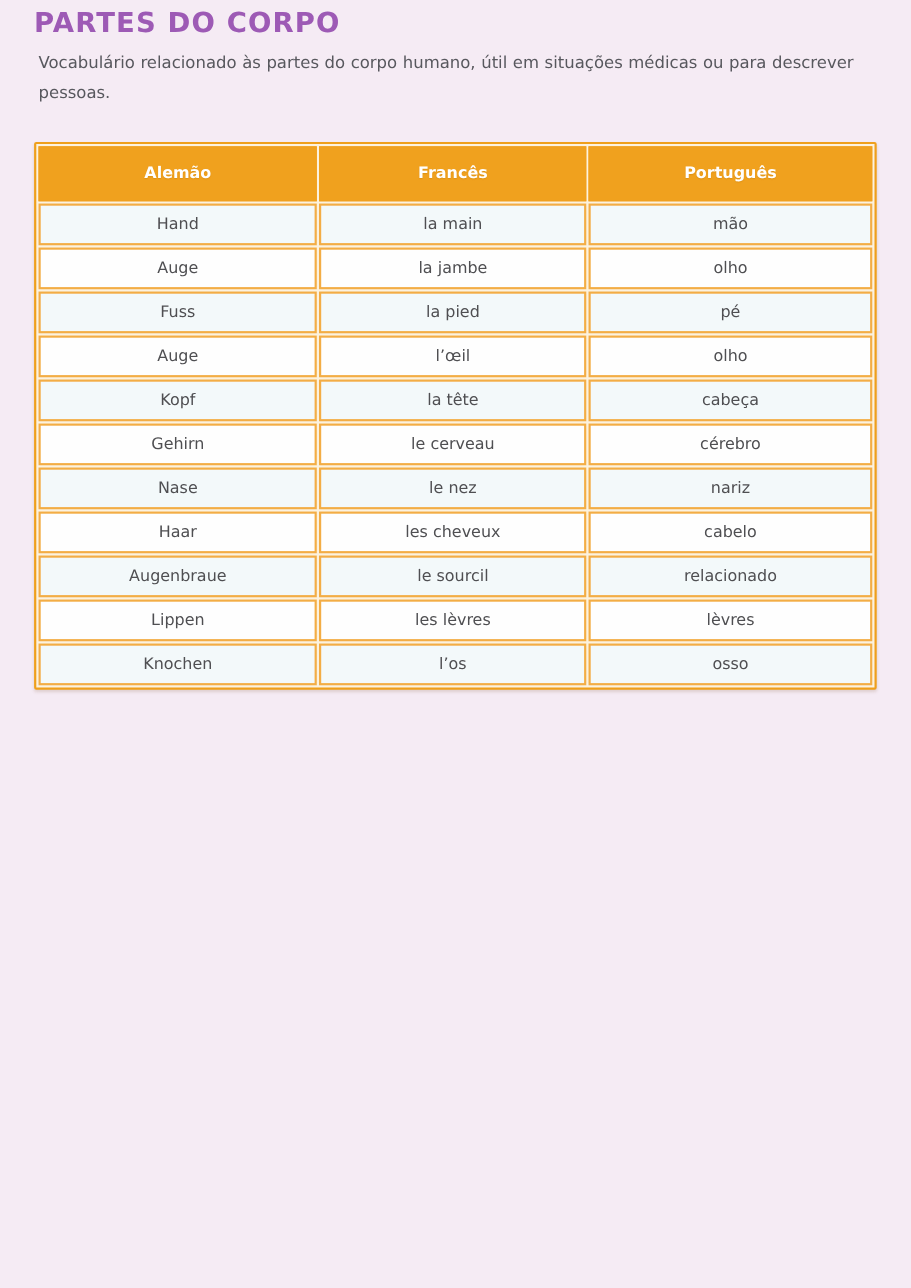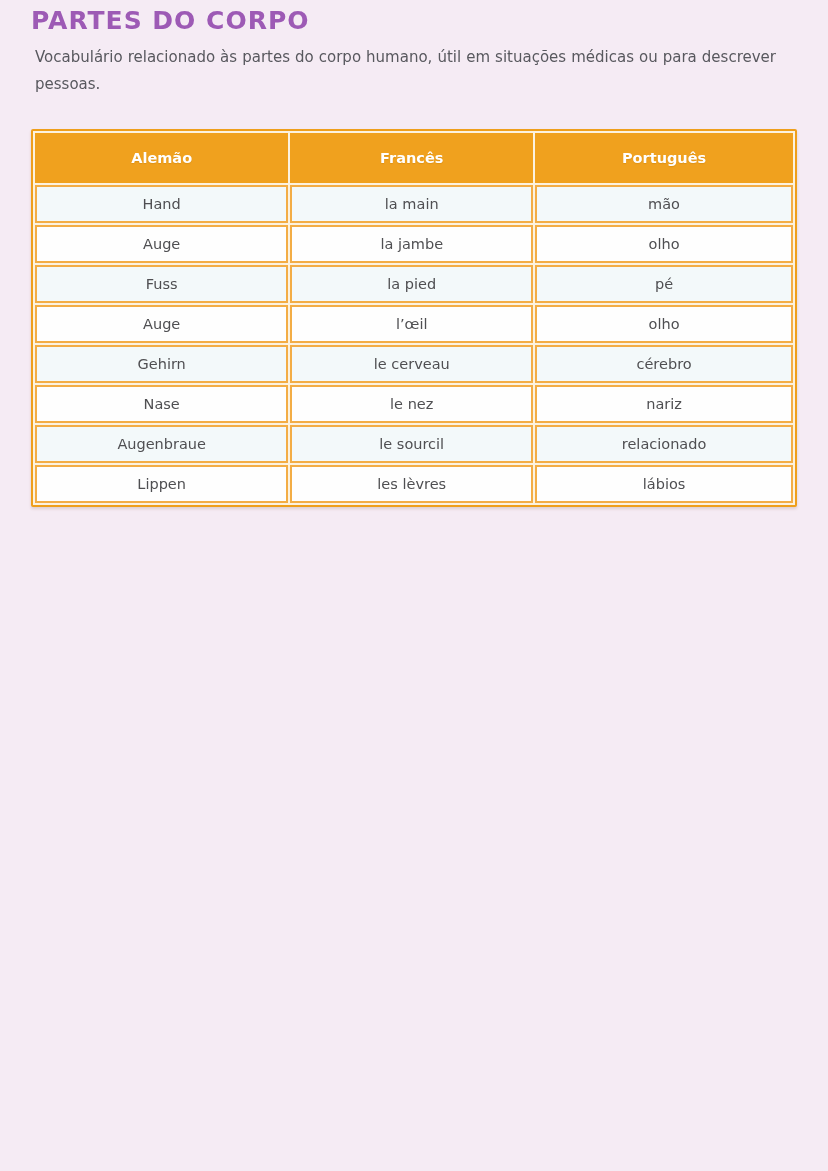--- a/index.html
+++ b/index.html
@@ -116,34 +116,49 @@
           <td>Fuss</td>
           <td>la pied</td>
           <td>pé</td>
         </tr>
         <tr>
           <td>Auge</td>
           <td>l’œil</td>
           <td>olho</td>
         </tr>
         <tr>
+          <td>Kopf</td>
+          <td>la tête</td>
+          <td>cabeça</td>
+        </tr>
+        <tr>
           <td>Gehirn</td>
           <td>le cerveau</td>
           <td>cérebro</td>
         </tr>
         <tr>
           <td>Nase</td>
           <td>le nez</td>
           <td>nariz</td>
         </tr>
         <tr>
+          <td>Haar</td>
+          <td>les cheveux</td>
+          <td>cabelo</td>
+        </tr>
+        <tr>
           <td>Augenbraue</td>
           <td>le sourcil</td>
           <td>relacionado</td>
         </tr>
         <tr>
           <td>Lippen</td>
           <td>les lèvres</td>
-          <td>lábios</td>
+          <td>lèvres</td>
+        </tr>
+        <tr>
+          <td>Knochen</td>
+          <td>l’os</td>
+          <td>osso</td>
         </tr>
       </tbody>
   </table>
 </div>
 
 </body></html>

